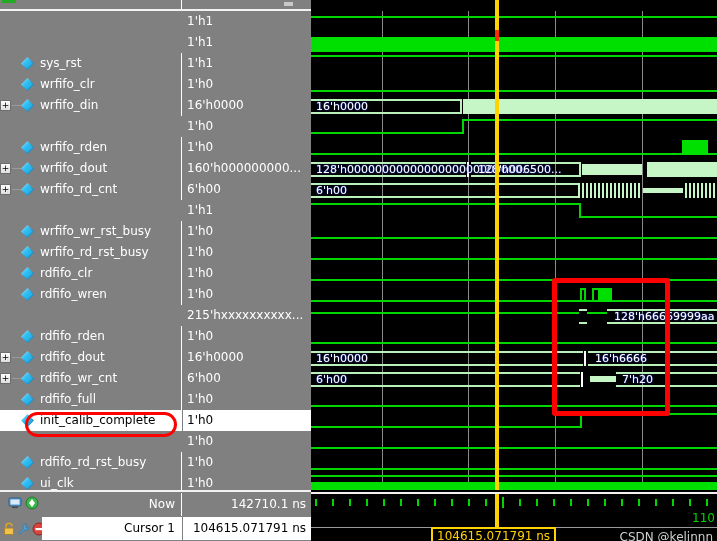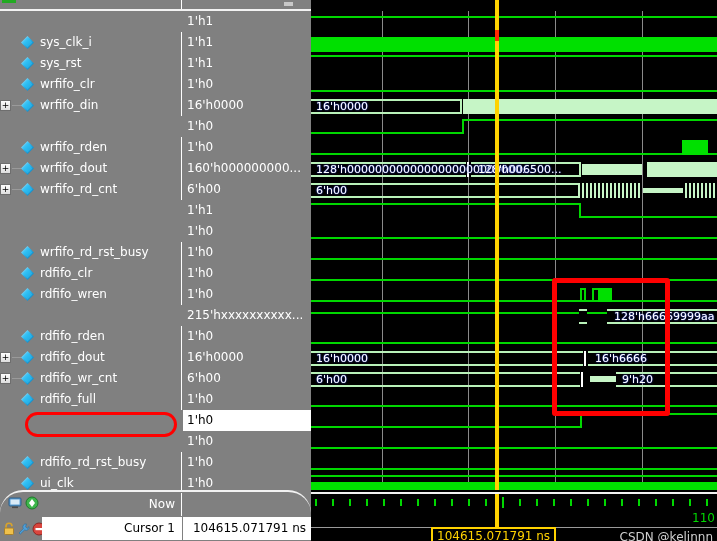--- a/index.html
+++ b/index.html
@@ -110,21 +110,20 @@
     pointer-events: none;
     z-index: 40;
   }
 
   
   #status {
     position: absolute; left: 0; top: 490px;
     width: 311px; height: 51px;
     background: #808080;
     border-top: 2px solid #f2f2f2;
-    border-radius: 23px;
   }
   .strow { position: absolute; left: 0; width: 311px; height: 23px; }
   .strow.r1 { top: 1px; }
   .strow.r2 { top: 25px; }
   .strow .lbl {
     position: absolute; left: 0; top: 0; width: 182px; height: 23px;
     border-right: 1px solid #ffffff;
     text-align: right;
     font-size: 12px; color: #ffffff;
     padding: 4px 6px 0 0;
@@ -289,36 +288,20 @@
       <div class="hdr-mark"></div>
     </div>
 
     <div id="rows">
         <div class="srow">
           <div class="valcell">
             <div class="vv">1'h1</div>
           </div>
         </div>
         <div class="srow">
-          <div class="namecell">
-            <div class="diamond">
-              <svg width="13" height="13" viewBox="0 0 13 13">
-                <defs>
-                  <linearGradient id="dg" x1="0" y1="0" x2="1" y2="1">
-                    <stop offset="0%" stop-color="#bdf0ff"></stop>
-                    <stop offset="45%" stop-color="#29b6ef"></stop>
-                    <stop offset="100%" stop-color="#0d6fa8"></stop>
-                  </linearGradient>
-                </defs>
-                <path d="M6.5 0 L13 6.5 L6.5 13 L0 6.5 Z" fill="url(#dg)"></path>
-                <path d="M6.5 1.6 L11.4 6.5 L6.5 11.4 L1.6 6.5 Z" fill="#2fc2f5" opacity="0.55"></path>
-              </svg>
-            </div>
-            <div class="nm">sys_clk_i</div>
-          </div>
           <div class="valcell">
             <div class="vv">1'h1</div>
           </div>
         </div>
         <div class="srow">
           <div class="namecell">
             <div class="diamond">
               <svg width="13" height="13" viewBox="0 0 13 13">
                 <defs>
                   <linearGradient id="dg" x1="0" y1="0" x2="1" y2="1">
@@ -452,20 +435,36 @@
           <div class="valcell">
             <div class="vv">6'h00</div>
           </div>
         </div>
         <div class="srow">
           <div class="valcell">
             <div class="vv">1'h1</div>
           </div>
         </div>
         <div class="srow">
+          <div class="namecell">
+            <div class="diamond">
+              <svg width="13" height="13" viewBox="0 0 13 13">
+                <defs>
+                  <linearGradient id="dg" x1="0" y1="0" x2="1" y2="1">
+                    <stop offset="0%" stop-color="#bdf0ff"></stop>
+                    <stop offset="45%" stop-color="#29b6ef"></stop>
+                    <stop offset="100%" stop-color="#0d6fa8"></stop>
+                  </linearGradient>
+                </defs>
+                <path d="M6.5 0 L13 6.5 L6.5 13 L0 6.5 Z" fill="url(#dg)"></path>
+                <path d="M6.5 1.6 L11.4 6.5 L6.5 11.4 L1.6 6.5 Z" fill="#2fc2f5" opacity="0.55"></path>
+              </svg>
+            </div>
+            <div class="nm">wrfifo_wr_rst_busy</div>
+          </div>
           <div class="valcell">
             <div class="vv">1'h0</div>
           </div>
         </div>
         <div class="srow">
           <div class="namecell">
             <div class="diamond">
               <svg width="13" height="13" viewBox="0 0 13 13">
                 <defs>
                   <linearGradient id="dg" x1="0" y1="0" x2="1" y2="1">
@@ -613,20 +612,36 @@
                 <path d="M6.5 1.6 L11.4 6.5 L6.5 11.4 L1.6 6.5 Z" fill="#2fc2f5" opacity="0.55"></path>
               </svg>
             </div>
             <div class="nm">rdfifo_full</div>
           </div>
           <div class="valcell">
             <div class="vv">1'h0</div>
           </div>
         </div>
         <div class="srow sel">
+          <div class="namecell">
+            <div class="diamond">
+              <svg width="13" height="13" viewBox="0 0 13 13">
+                <defs>
+                  <linearGradient id="dg" x1="0" y1="0" x2="1" y2="1">
+                    <stop offset="0%" stop-color="#bdf0ff"></stop>
+                    <stop offset="45%" stop-color="#29b6ef"></stop>
+                    <stop offset="100%" stop-color="#0d6fa8"></stop>
+                  </linearGradient>
+                </defs>
+                <path d="M6.5 0 L13 6.5 L6.5 13 L0 6.5 Z" fill="url(#dg)"></path>
+                <path d="M6.5 1.6 L11.4 6.5 L6.5 11.4 L1.6 6.5 Z" fill="#2fc2f5" opacity="0.55"></path>
+              </svg>
+            </div>
+            <div class="nm">init_calib_complete</div>
+          </div>
           <div class="valcell">
             <div class="vv">1'h0</div>
           </div>
         </div>
         <div class="srow">
           <div class="valcell">
             <div class="vv">1'h0</div>
           </div>
         </div>
         <div class="srow">
@@ -685,20 +700,21 @@
           <rect x="4" y="10.5" width="6" height="1.6" fill="#4a4a4a"></rect>
         </svg>
       </span>
       <span class="sticon" style="left:25px; top:2px;">
         <svg width="14" height="14" viewBox="0 0 14 14">
           <circle cx="7" cy="7" r="6" fill="#3cb54a" stroke="#1d7a2a"></circle>
           <path d="M7 3 L10 7 L7 11 L4 7 Z" fill="#ffffff"></path>
         </svg>
       </span>
       <div class="lbl">Now</div>
+      <div class="val">142710.1 ns</div>
     </div>
 
     <div class="strow r2">
       <span class="sticon" style="left:2px; top:4px;">
         <svg width="14" height="14" viewBox="0 0 14 14">
           <path d="M4 6 V4.2 a3 3 0 0 1 6 0" fill="none" stroke="#d8a32a" stroke-width="1.6"></path>
           <rect x="2.5" y="6" width="9" height="6.5" rx="1" fill="#f0c14b" stroke="#a9802a"></rect>
         </svg>
       </span>
       <span class="sticon" style="left:17px; top:4px;">
@@ -826,21 +842,21 @@
         <div class="bustext" style="left:5px; top:5px;">16'h0000</div>
         <div class="bustext" style="left:284px; top:5px;">16'h6666</div>
       </div>
 
       <div class="wrow" style="top:357px;">
         <div class="busbar lt" style="left:0; top:4px; width:269px; height:15px;"></div>
         <div class="edge" style="left:270px; top:4px; height:15px; background:#ffffff;"></div>
         <div class="busmid" style="left:279px; top:8px; width:26px; height:6px;"></div>
         <div class="busbar lt" style="left:305px; top:4px; width:101px; height:15px;"></div>
         <div class="bustext" style="left:5px; top:5px;">6'h00</div>
-        <div class="bustext" style="left:311px; top:5px;">9'h20</div>
+        <div class="bustext" style="left:311px; top:5px;">7'h20</div>
       </div>
 
       <div class="wrow" style="top:378px;">
         <div class="lvl0" style="left:0; top:16px; width:406px;"></div>
       </div>
 
       <div class="wrow" style="top:399px;">
         <div class="lvl0" style="left:0; top:16px; width:130px;"></div>
         <div class="lvl0" style="left:130px; top:16px; width:140px;"></div>
         <div class="edge" style="left:269px; top:3px; height:15px;"></div>

